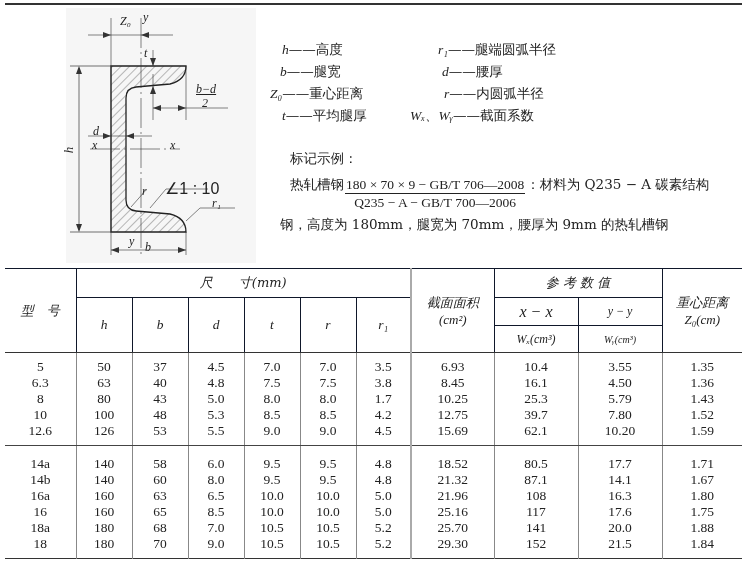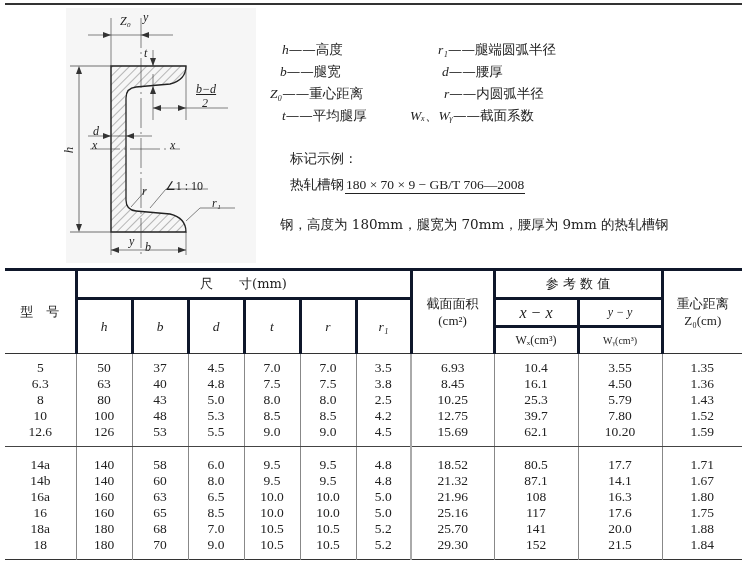--- a/index.html
+++ b/index.html
@@ -16,21 +16,21 @@
   .ex-line { position:absolute; left:0; top:26px; white-space:nowrap; display:flex; }
   .frac { display:inline-flex; flex-direction:column; align-items:center; margin:0 1px; font-family:"Liberation Serif",serif; font-size:13.5px; }
   .frac .num { border-bottom:1px solid #222; padding:0 1px; line-height:17px; }
   .frac .den { line-height:17px; }
   .ex-cont { position:absolute; left:-10px; top:66px; white-space:nowrap; }
 
   table.spec { position:absolute; left:5px; top:268px; width:737px; border-collapse:collapse;
                font-family:"Liberation Serif",serif; font-size:13.5px; table-layout:fixed; }
   table.spec td, table.spec th { text-align:center; padding:0; font-weight:normal; }
   table.spec { border-top:1.5px solid #444; border-bottom:1.5px solid #333; }
-  .hdr th { border:3px solid #0f172a; }
+  .hdr th { border:1px solid #0f172a;font-style:italic; }
   .hdr th.first { border-left:none; }
   .hdr th.last { border-right:none;margin-top:36px; }
   .cjk { font-family:"DejaVu Serif",serif; font-size:13px; }
   tbody td { border-left:1px solid #888; height:16px; line-height:16px; }
   tbody td.c0 { border-left:none; }
   tbody td.csep { border-left:2px solid #aaa; }
   tr.grp-end td { padding-bottom:6px; }
   tr.grp-start td { padding-top:10px; }
   tr.grp-sep td { border-bottom:1.5px solid #444; }
   tr.first-row td { padding-top:6px; }
@@ -94,21 +94,21 @@
   </svg>
   <span class="it" style="position:absolute;left:120px;top:6px;font-size:12px">Z₀</span>
   <span class="it" style="position:absolute;left:143px;top:2px;font-size:12px">y</span>
   <span class="it" style="position:absolute;left:144px;top:38px;font-size:12px">t</span>
   <span class="it" style="position:absolute;left:196px;top:74px;font-size:12px;text-decoration:underline">b−d</span>
   <span class="it" style="position:absolute;left:202px;top:88px;font-size:12px">2</span>
   <span class="it" style="position:absolute;left:66px;top:134px;font-size:13px;transform:rotate(-90deg)">h</span>
   <span class="it" style="position:absolute;left:93px;top:116px;font-size:12px">d</span>
   <span class="it" style="position:absolute;left:92px;top:130px;font-size:12px">x</span>
   <span class="it" style="position:absolute;left:170px;top:130px;font-size:12px">x</span>
-  <span style="position:absolute;left:165px;top:171px;font-size:12px;font-family:Liberation Serif, serif">∠1 : 10</span>
+  <span style="position:absolute;left:165px;top:171px;font-size:16px;font-family:Liberation Sans, sans-serif">∠1 : 10</span>
   <span class="it" style="position:absolute;left:142px;top:176px;font-size:12px">r</span>
   <span class="it" style="position:absolute;left:212px;top:188px;font-size:12px">r₁</span>
   <span class="it" style="position:absolute;left:129px;top:226px;font-size:12px">y</span>
   <span class="it" style="position:absolute;left:145px;top:232px;font-size:12px">b</span>
 </div>
 
 <div class="legend">
   <div class="row" style="left:12px;top:0"><span class="it">h</span><span>——高度</span></div>
   <div class="row" style="left:10px;top:22px"><span class="it">b</span><span>——腿宽</span></div>
   <div class="row" style="left:0;top:44px"><span class="it">Z₀</span><span>——重心距离</span></div>
@@ -118,21 +118,23 @@
   <div class="row" style="left:174px;top:44px"><span class="it">r</span><span>——内圆弧半径</span></div>
   <div class="row" style="left:140px;top:66px"><span class="it">Wₓ、Wᵧ</span><span>——截面系数</span></div>
 </div>
 
 <div class="example">
   <div class="ex-title">标记示例：</div>
   <div class="ex-line">
     <span>热轧槽钢</span>
     <span class="frac">
       <span class="num">180 × 70 × 9 − GB/T 706—2008</span>
+      <span class="den">Q235 − A − GB/T 700—2006</span>
     </span>
+    <span>：材料为 Q235 − A 碳素结构</span>
   </div>
   <div class="ex-cont">钢，高度为 180mm，腿宽为 70mm，腰厚为 9mm 的热轧槽钢</div>
 </div>
 
 <table class="spec">
   <colgroup>
     <col style="width:71px">
       <col style="width:56px">
       <col style="width:56px">
       <col style="width:56px">
@@ -200,21 +202,21 @@
         <td class="">4.50</td>
         <td class="">1.36</td>
       </tr>
       <tr class="">
         <td class="c0">8</td>
         <td class="">80</td>
         <td class="">43</td>
         <td class="">5.0</td>
         <td class="">8.0</td>
         <td class="">8.0</td>
-        <td class="">2.5</td>
+        <td class="">1.7</td>
         <td class="csep">10.25</td>
         <td class="">25.3</td>
         <td class="">5.79</td>
         <td class="">1.43</td>
       </tr>
       <tr class="">
         <td class="c0">10</td>
         <td class="">100</td>
         <td class="">48</td>
         <td class="">5.3</td>

